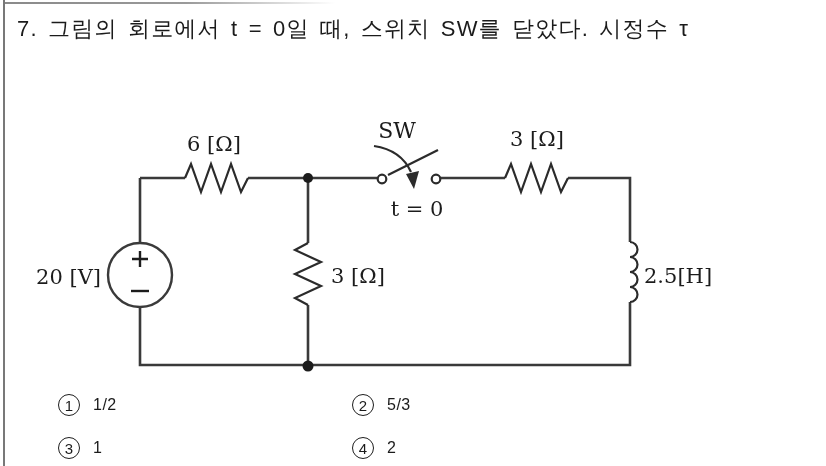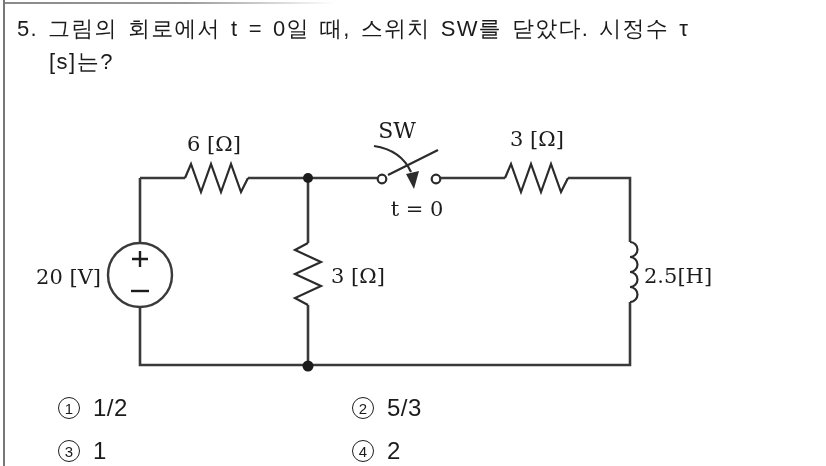--- a/index.html
+++ b/index.html
@@ -35,37 +35,36 @@
   .lbl-sw{font-size:22px;}
   .choice{
     position:absolute;display:flex;align-items:center;gap:13px;
   }
   .choice-circle{
     box-sizing:border-box;
     width:22px;height:22px;border:1.6px solid #1e1e1e;border-radius:50%;
     display:grid;place-items:center;
     font-size:15px;line-height:1;color:#1b1b1b;
   }
-  .choice-label{font-size:24px;color:#1b1b1b;letter-spacing:0.5px;}
+  .choice-label{font-size:16px;color:#1b1b1b;letter-spacing:0.5px;}
   .pos-c1{left:58px;top:394px;}
   .pos-c2{left:352px;top:394px;}
   .pos-c3{left:58px;top:437px;}
   .pos-c4{left:352px;top:437px;}
 </style>
 </head>
 <body>
 
 <div class="page">
 
   <div class="border-left"></div>
   <div class="border-top"></div>
 
   <div class="question">
-    <div class="line1">5. 그림의 회로에서 t = 0일 때, 스위치 SW를 닫았다. 시정수 τ</div>
-    <div class="line2">[s]는?</div>
+    <div class="line1">7. 그림의 회로에서 t = 0일 때, 스위치 SW를 닫았다. 시정수 τ</div>
   </div>
 
   <svg class="circuit-svg" viewBox="0 0 826 466" xmlns="http://www.w3.org/2000/svg">
 
     <path d="M140,178 H185 M248,178 H377 M440,178 H505 M568,178 H630 V242
              M630,302 V365 H140 V307 M140,243 V178
              M308,178 V243 M308,305 V365" fill="none" stroke="#3a3a3a" stroke-width="2.6"></path>
 
     <g>
       <circle cx="140" cy="275" r="32" fill="none" stroke="#3a3a3a" stroke-width="2.4"></circle>

